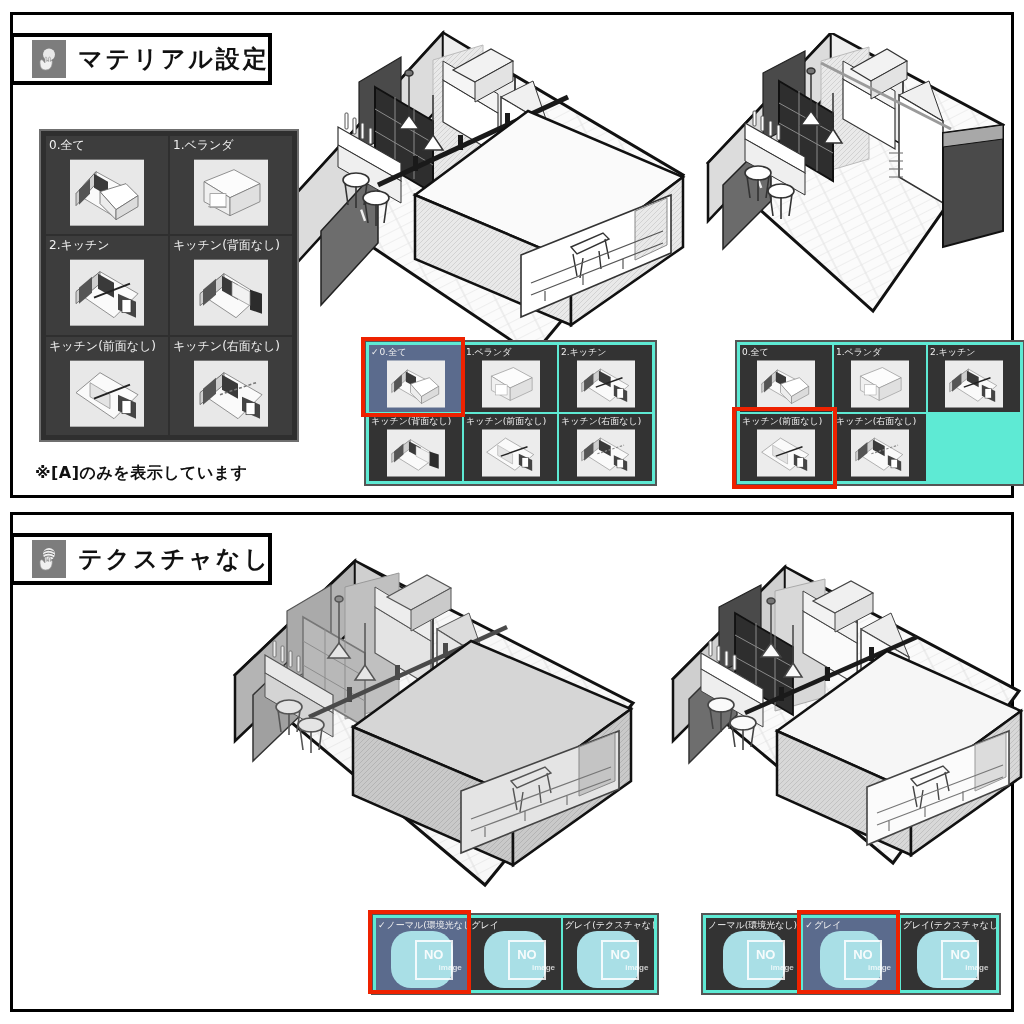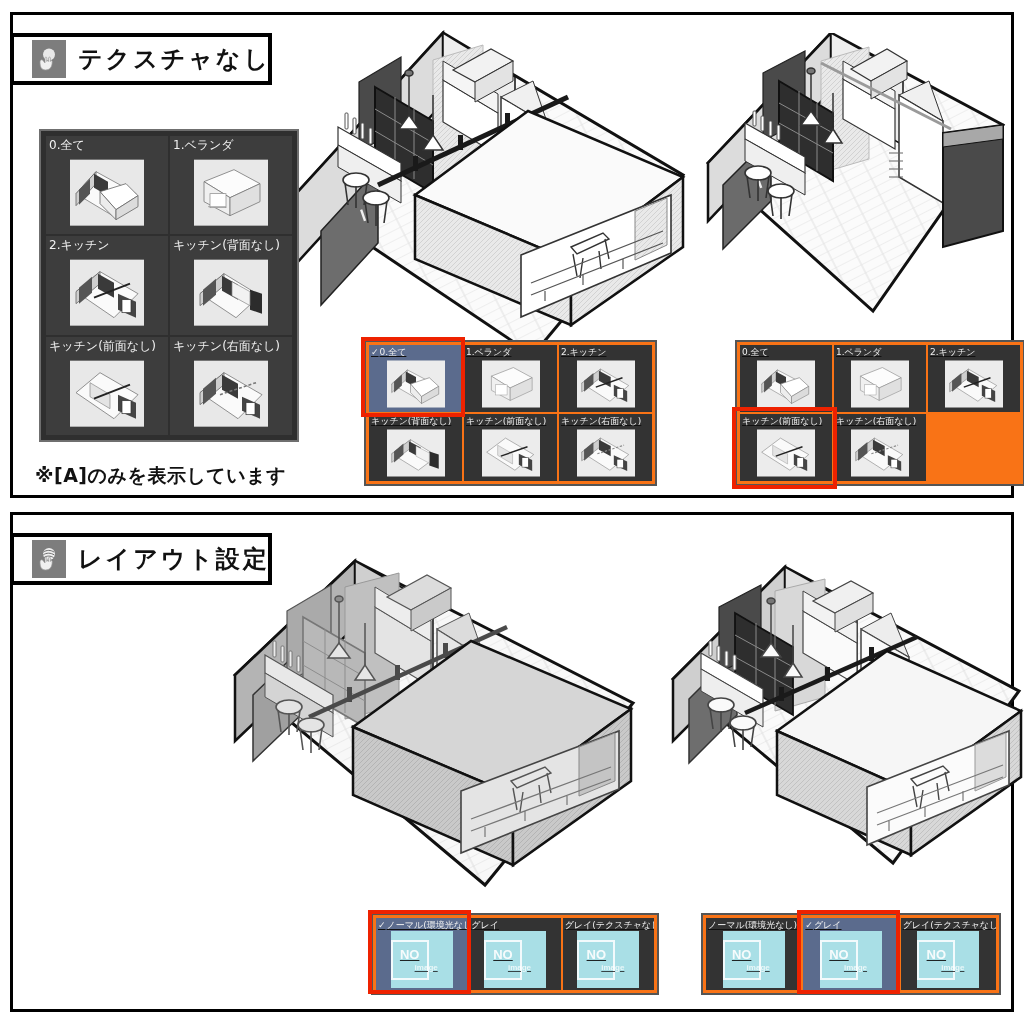--- a/index.html
+++ b/index.html
@@ -36,42 +36,42 @@
   .grid2{display:grid;grid-template-columns:1fr 1fr;grid-template-rows:1fr 1fr 1fr;gap:2px;height:100%;}
 
   .cell{background:#3d3d3d;position:relative;display:flex;flex-direction:column;overflow:hidden;}
   .cell .clabel{
     color:#f2f2f2;font-size:12px;line-height:15px;padding:2px 2px 1px 3px;white-space:nowrap;
     font-family:"DejaVu Sans","Liberation Sans",sans-serif;
   }
   .cell .thumb{flex:1;margin:0 auto 3px auto;display:block;}
 
   
-  .note{position:absolute;font-size:19px;font-weight:bold;letter-spacing:.5px;
+  .note{position:absolute;font-size:16px;font-weight:bold;letter-spacing:.5px;
         font-family:"DejaVu Sans","Liberation Sans",sans-serif;white-space:nowrap;}
   #note-layout{left:22px;top:448px;}
 
   
   .scene{position:absolute;}
 
   
-  .palette{position:absolute;background:#f97316;border:2px solid #555;box-sizing:border-box;padding:3px;text-decoration:underline;}
+  .palette{position:absolute;background:#5eead4;border:2px solid #555;box-sizing:border-box;padding:3px;}
   .palette .pgrid{display:grid;gap:2px;}
   .pcell{background:#333;position:relative;display:flex;flex-direction:column;overflow:hidden;}
   .pcell.sel{background:#5b6b8d;}
   .pcell .plabel{
     color:#f0f0f0;font-size:9px;line-height:12px;padding:1px 1px 0 2px;white-space:nowrap;overflow:hidden;
     font-family:"DejaVu Sans","Liberation Sans",sans-serif;
   }
   .pcell .plabel .chk{font-weight:bold;margin-right:1px;}
   .pcell .pthumb{flex:1;margin:0 auto 2px auto;}
   .redbox{position:absolute;border:4px solid #ee2200;box-sizing:border-box;pointer-events:none;z-index:20;}
 
   
-  .noimg{background:#a9dfe6;position:relative;display:flex;align-items:center;justify-content:flex-start;}
+  .noimg{background:#a9dfe6;position:relative;display:flex;align-items:center;justify-content:flex-end;border-radius:20px;}
   .noimg .inner{border:2px solid rgba(255,255,255,.85);display:flex;flex-direction:column;align-items:center;justify-content:center;padding:2px 4px;}
   .noimg .n1{color:#fff;font-weight:bold;line-height:1;font-family:"Liberation Sans",sans-serif;opacity:.9;}
   .noimg .n2{color:#fff;font-weight:bold;line-height:1;font-family:"Liberation Sans",sans-serif;opacity:.75;margin-left:33px;}
 </style>
 </head>
 <body>
 
 <div class="page">
 
   <div class="section" id="section-layout">
@@ -220,21 +220,21 @@
       <polygon points="240,100 300,92 300,106 240,114" fill="#a8a8a8" stroke="#111" stroke-width="1"></polygon>
     </svg>
 
     <div class="sec-head">
       <div class="badge">
         <svg width="24" height="26" viewBox="0 0 24 26" aria-hidden="true">
           <circle cx="12" cy="8.5" r="6" fill="#e8e8e8"></circle>
           <path d="M3 16c0-2 2-3 3-1.5S8 17 8 17V12c0-1.2 1.8-1.2 1.8 0v3.5c0-1.4 1.8-1.4 1.8 0V12c0-1.2 1.8-1.2 1.8 0v3.5c0-1.3 1.8-1.3 1.8 0V16c0 5-2.5 8-6.6 8S3 21 3 16z" fill="#f0f0f0" stroke="#9b9b9b" stroke-width=".7"></path>
         </svg>
       </div>
-      <div class="title">テクスチャなし</div>
+      <div class="title">マテリアル設定</div>
     </div>
 
     <div class="panel" id="layout-panel">
       <div class="grid2">
         <div class="cell">
           <div class="clabel">0.全て</div>
           <svg class="thumb" width="74" height="66" viewBox="0 0 74 66">
             <rect width="74" height="66" fill="#e8e8e8"></rect>
             <polygon points="6,34 26,12 66,34 46,58" fill="#fafafa" stroke="#777" stroke-width=".8"></polygon>
             <polygon points="6,34 26,12 26,24 6,46" fill="#cfcfcf" stroke="#666" stroke-width=".8"></polygon>
@@ -598,21 +598,21 @@
         <svg width="24" height="26" viewBox="0 0 24 26" aria-hidden="true">
           <circle cx="12" cy="8" r="6" fill="#efefef"></circle>
           <g stroke="#6e6e6e" stroke-width="1" fill="none">
             <path d="M6.4 6.2c3-2.4 7.4-2.4 10.8 0"></path>
               <path d="M6.2 9c3-2.4 7.6-2.4 11.2 0"></path>
               <path d="M7 11.6c2.6-2 6.6-2 9.6 0"></path>
           </g>
           <path d="M3 16c0-2 2-3 3-1.5S8 17 8 17V12c0-1.2 1.8-1.2 1.8 0v3.5c0-1.4 1.8-1.4 1.8 0V12c0-1.2 1.8-1.2 1.8 0v3.5c0-1.3 1.8-1.3 1.8 0V16c0 5-2.5 8-6.6 8S3 21 3 16z" fill="#f0f0f0" stroke="#9b9b9b" stroke-width=".7"></path>
         </svg>
       </div>
-      <div class="title">レイアウト設定</div>
+      <div class="title">テクスチャなし</div>
     </div>
 
     <div class="palette" style="left:358px;top:398px;width:288px;height:82px;">
       <div class="pgrid" style="grid-template-columns:repeat(3,1fr);height:100%;">
         <div class="pcell sel">
           <div class="plabel"><span class="chk">✓</span><span>ノーマル(環境光なし)</span></div>
           <div class="noimg pthumb" style="width:62px;height:56px;">
             <div class="inner" style="width:26px;height:32px;">
               <div class="n1" style="font-size:13px;">NO</div>
               <div class="n2" style="font-size:8px;margin-top:3px;">image</div>

